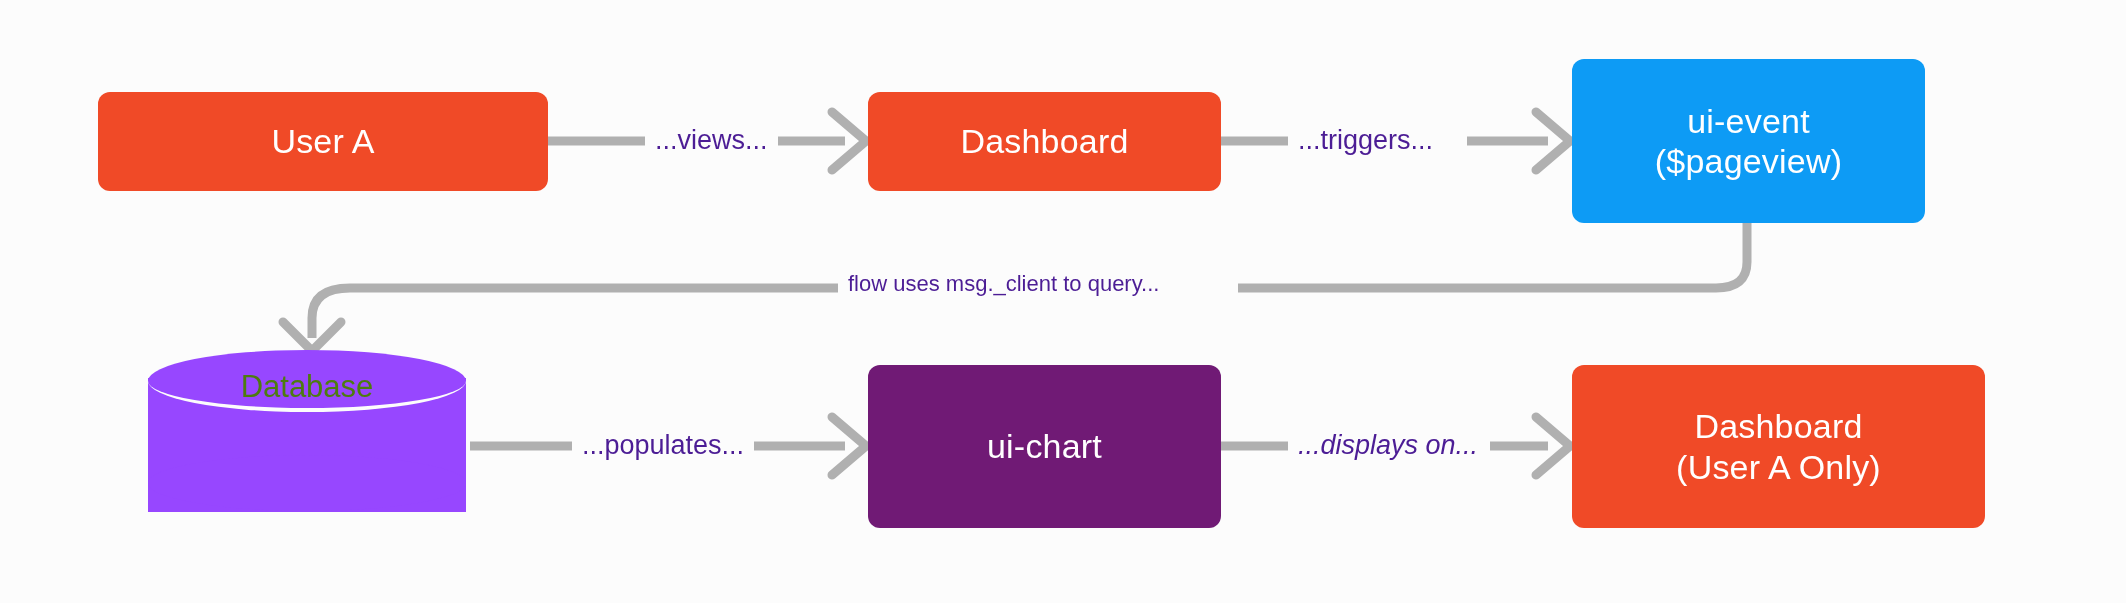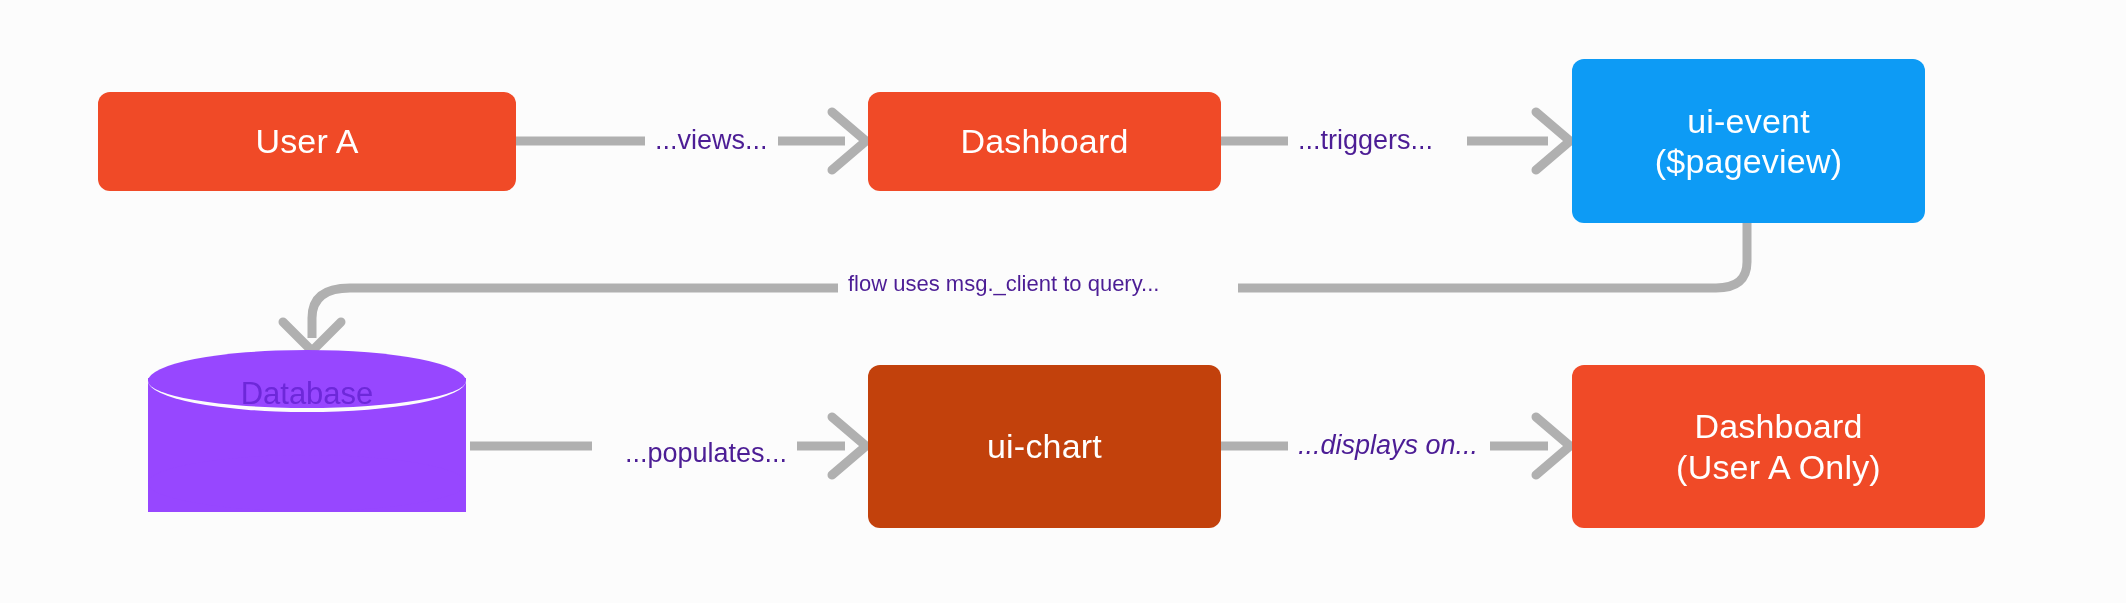--- a/index.html
+++ b/index.html
@@ -27,24 +27,24 @@
     color: #ffffff;
     font-size: 34px;
     line-height: 1.18;
     letter-spacing: 0.2px;
     text-align: center;
     box-sizing: border-box;
     user-select: none;
   }
   .node .line2 { display: block; }
 
-  .node-userA    { left: 98px;   top: 92px;  width: 418px; height: 99px;  background: #f04a27; }
+  .node-userA    { left: 98px;   top: 92px;  width: 450px; height: 99px;  background: #f04a27; }
   .node-dash1    { left: 868px;  top: 92px;  width: 353px; height: 99px;  background: #f04a27; }
   .node-uievent  { left: 1572px; top: 59px;  width: 353px; height: 164px; background: #0d9bf5; text-align: center; }
-  .node-uichart  { left: 868px;  top: 365px; width: 353px; height: 163px; background: #c2410c; }
+  .node-uichart  { left: 868px;  top: 365px; width: 353px; height: 163px; background: #701a75; }
   .node-dash2    { left: 1572px; top: 365px; width: 413px; height: 163px; background: #f04a27; }
 
   
   .cylinder {
     position: absolute;
     left: 148px;
     top: 350px;
     width: 318px;
     height: 190px;
   }
@@ -68,24 +68,24 @@
     left: 0; top: 0;
     width: 100%;
     height: 58px;
     background: #9747ff;
     border-radius: 50% / 50%;
     border-bottom: 4px solid #fcfcfc;
     box-sizing: content-box;
   }
   .cyl-label {
     position: absolute;
-    left: 0; top: 26px;
+    left: 0; top: 19px;
     width: 100%;
     text-align: center;
-    color: #6d28d9;
+    color: #4d7c0f;
     font-size: 31px;
     z-index: 5;
     user-select: none;
   }
 
   
   .edge-label {
     position: absolute;
     color: #4c1d95;
     font-size: 27px;
@@ -173,17 +173,17 @@
     <span>Dashboard</span>
     <span class="line2">(User A Only)</span>
   </div>
 
   <div class="edge-label" style="left:645px; top:125px;">...views...</div>
 
   <div class="edge-label" style="left:1288px; top:125px;">...triggers...</div>
 
   <div class="edge-label big" style="left:838px; top:271px;">flow uses msg._client to query...</div>
 
-  <div class="edge-label" style="left:615px; top:430px;margin-top:8px;">...populates...</div>
+  <div class="edge-label" style="left:572px; top:430px;">...populates...</div>
 
   <div class="edge-label" style="left:1288px; top:430px;font-style:italic;">...displays on...</div>
 
 </div>
 
 </body></html>

